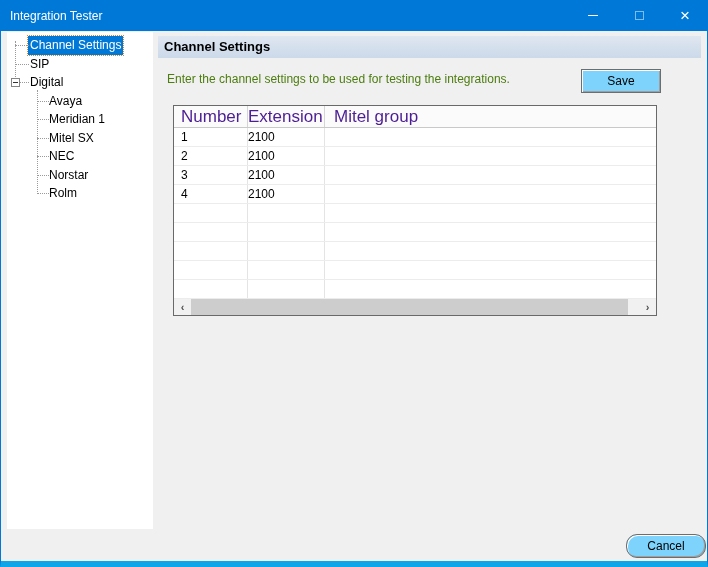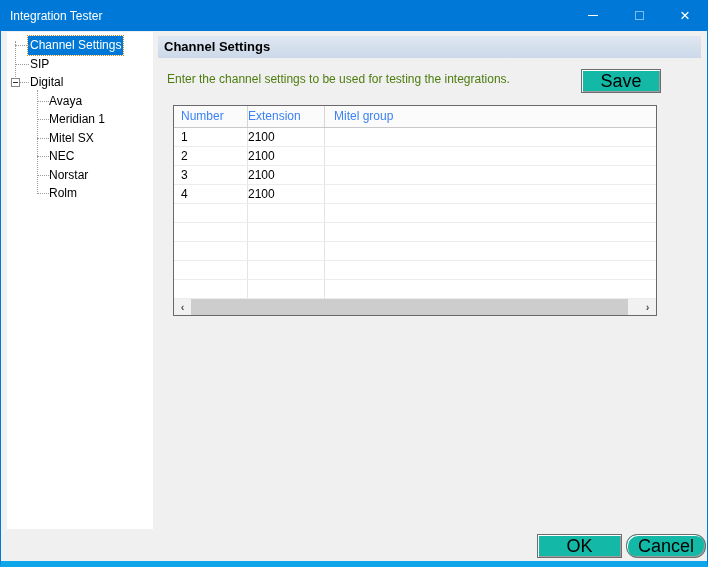--- a/index.html
+++ b/index.html
@@ -51,35 +51,35 @@
   .section-header {
     position:absolute; left:157px; top:36px; width:543px; height:22px;
     background:linear-gradient(#dfe7f1, #ccd9e9);
     font-size:13px; font-weight:bold; color:#000; line-height:22px; padding-left:6px;
   }
   .instruction {
     position:absolute; left:166px; top:72px; width:400px;
     font-size:12px; color:#4d7c0f;
   }
   .btn95 {
-    background:#14b8a6; border:1px solid #6d6d6d;
+    background:#7dd3fc; border:1px solid #6d6d6d;
     box-shadow: inset 1px 1px 0 #ffffff, inset -1px -1px 0 #9e9e9e;
-    font-family:"Liberation Sans", sans-serif; font-size:18px; color:#000;
+    font-family:"Liberation Sans", sans-serif; font-size:12px; color:#000;
     display:flex; align-items:center; justify-content:center;
   }
   .save-btn { position:absolute; left:580px; top:69px; width:80px; height:24px; }
 
   
   .grid {
     position:absolute; left:172px; top:105px; width:484px; height:211px;
     background:#ffffff; border:1px solid #696969;
     display:flex; flex-direction:column; overflow:hidden;
   }
   .ghead { display:flex; height:22px; background:#fbfbfb; border-bottom:1px solid #c9c9c9; flex:0 0 auto; }
-  .ghead .cell { line-height:21px; font-size:12px; color:#3b82f6; border-right:1px solid #d5d5d5; }
+  .ghead .cell { line-height:21px; font-size:17px; color:#4c1d95; border-right:1px solid #d5d5d5; }
   .grows { flex:1 1 auto; overflow:hidden; }
   .trow { display:flex; height:19px; border-bottom:1px solid #ececec; }
   .trow .cell { line-height:18px; font-size:12px; color:#000; border-right:1px solid #e4e4e4; }
   .cell { white-space:nowrap; overflow:hidden; }
   .c0 { width:74px; padding-left:7px; }
   .c1 { width:77px; }
   .c2 { flex:1; padding-left:9px; border-right:none !important; }
 
   
   .hscroll { flex:0 0 16px; height:16px; background:#f1f1f1; display:flex; align-items:stretch; }
@@ -194,16 +194,15 @@
         <span>‹</span>
       </span>
       <span class="sb-thumb"></span>
       <span class="sb-track"></span>
       <span class="sb-btn">
         <span>›</span>
       </span>
     </div>
   </div>
 
-  <button class="btn95 ok-btn">OK</button>
   <button class="btn95 cancel-btn">Cancel</button>
 
 </div>
 
 </body></html>

